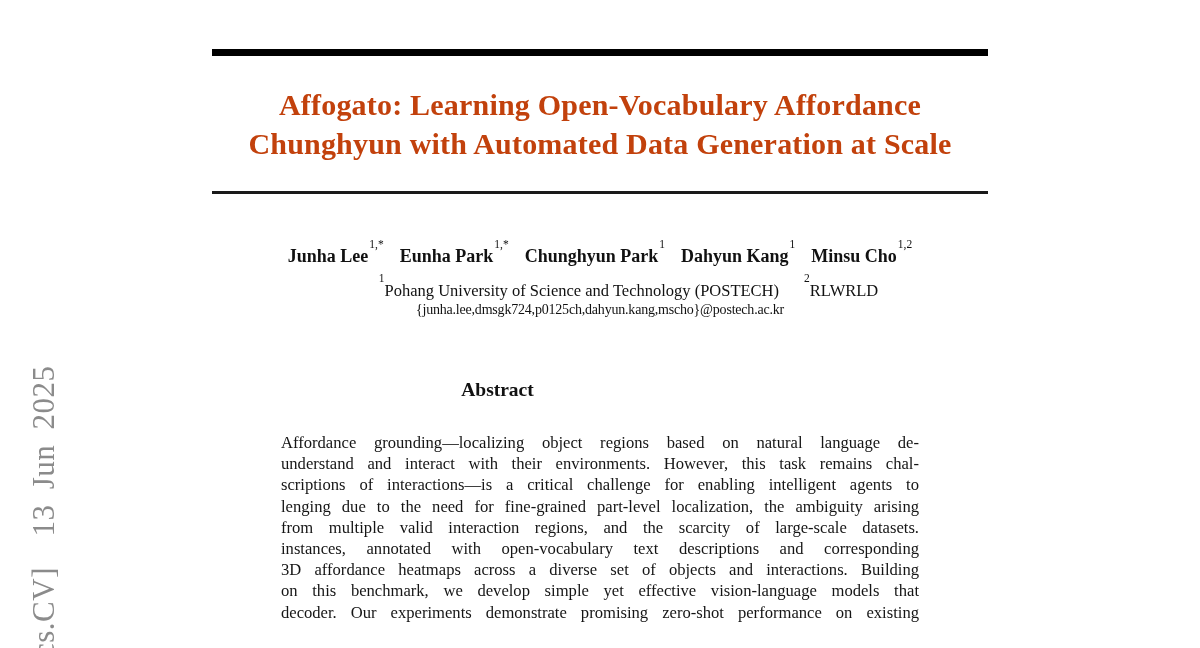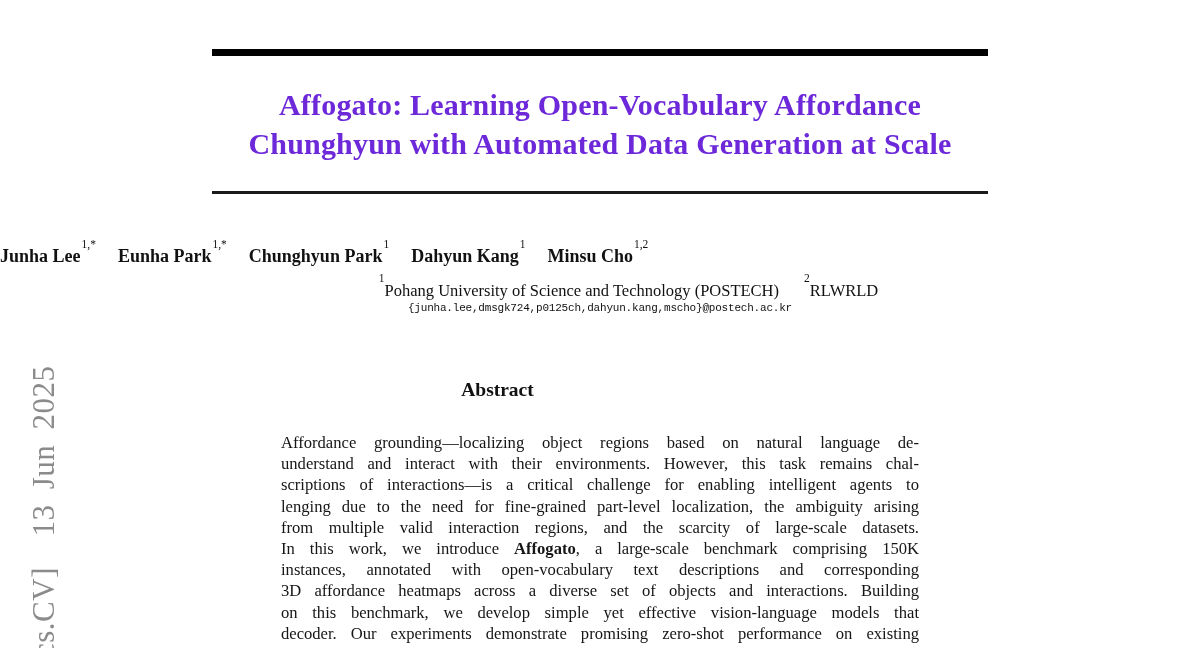--- a/index.html
+++ b/index.html
@@ -32,48 +32,48 @@
     position:absolute; left:212px; top:191px;
     width:776px; height:3px; background:#1a1a1a;
   }
   .paper-title {
     position:absolute; left:0; top:85px; width:1200px;
     text-align:center;
     font-weight:bold;
     font-size:30px;
     line-height:39px;
     letter-spacing:0.2px;
-    color:#6d28d9;
+    color:#c2410c;
   }
   .authors-row {
     position:absolute; left:0; top:245px; width:1200px;
-    display:flex; justify-content:flex-start; align-items:baseline;
-    gap:22px;
+    display:flex; justify-content:center; align-items:baseline;
+    gap:16px;
     font-size:18px; font-weight:bold;
     white-space:nowrap;
   }
   .authors-row sup, .affil-line sup {
     font-weight:normal;
     font-size:11.5px;
     position:relative; top:-7px;
     margin-left:1px;
   }
   .affil-line {
     position:absolute; left:0; top:279px; width:1200px;
     text-align:center;
     font-size:16.5px;
     white-space:nowrap;
     margin-left:28px;
   }
   .affil-gap { display:inline-block; width:24px; }
   .email-line {
     position:absolute; left:0; top:302px; width:1200px;
     text-align:center;
-    font-family:Liberation Mono, monospace;
-    font-size:11px;
+    font-family:Liberation Serif, serif;
+    font-size:14px;
     letter-spacing:-0.2px;
   }
   .abstract-heading {
     position:absolute; left:0; top:379px; width:995px;
     text-align:center;
     font-weight:bold;
     font-size:19.5px;
   }
   .abstract-body {
     position:absolute; left:281px; top:432px; width:638px;
@@ -118,18 +118,17 @@
 <div class="email-line">{junha.lee,dmsgk724,p0125ch,dahyun.kang,mscho}@postech.ac.kr</div>
 
 <div class="abstract-heading">Abstract</div>
 
 <div class="abstract-body">
   <div class="abs-line"><span>Affordance grounding—localizing object regions based on natural language de-</span><span class="abs-bold"></span><span></span></div>
   <div class="abs-line"><span>understand and interact with their environments. However, this task remains chal-</span><span class="abs-bold"></span><span></span></div>
   <div class="abs-line"><span>scriptions of interactions—is a critical challenge for enabling intelligent agents to</span><span class="abs-bold"></span><span></span></div>
   <div class="abs-line"><span>lenging due to the need for fine-grained part-level localization, the ambiguity arising</span><span class="abs-bold"></span><span></span></div>
   <div class="abs-line"><span>from multiple valid interaction regions, and the scarcity of large-scale datasets.</span><span class="abs-bold"></span><span></span></div>
-  <div class="abs-line"><span>In this work, we introduce </span><span class="abs-bold">Affogato</span><span>, a large-scale benchmark comprising 150K</span></div>
   <div class="abs-line"><span>instances, annotated with open-vocabulary text descriptions and corresponding</span><span class="abs-bold"></span><span></span></div>
   <div class="abs-line"><span>3D affordance heatmaps across a diverse set of objects and interactions. Building</span><span class="abs-bold"></span><span></span></div>
   <div class="abs-line"><span>on this benchmark, we develop simple yet effective vision-language models that</span><span class="abs-bold"></span><span></span></div>
   <div class="abs-line"><span>decoder. Our experiments demonstrate promising zero-shot performance on existing</span><span class="abs-bold"></span><span></span></div>
 </div>
 
 </body></html>

